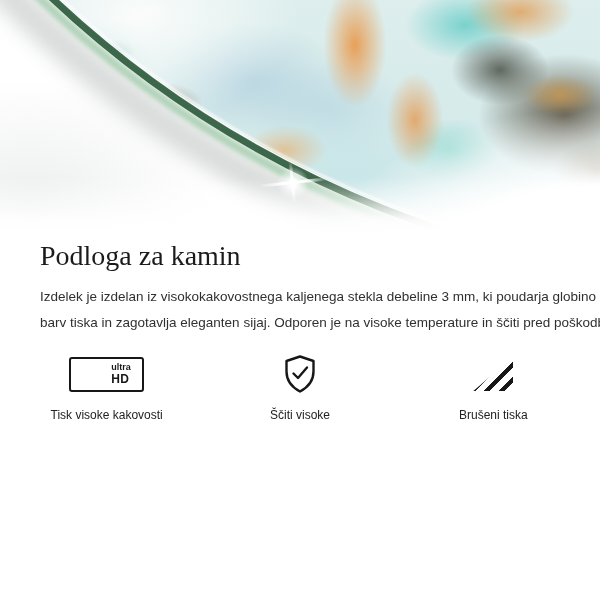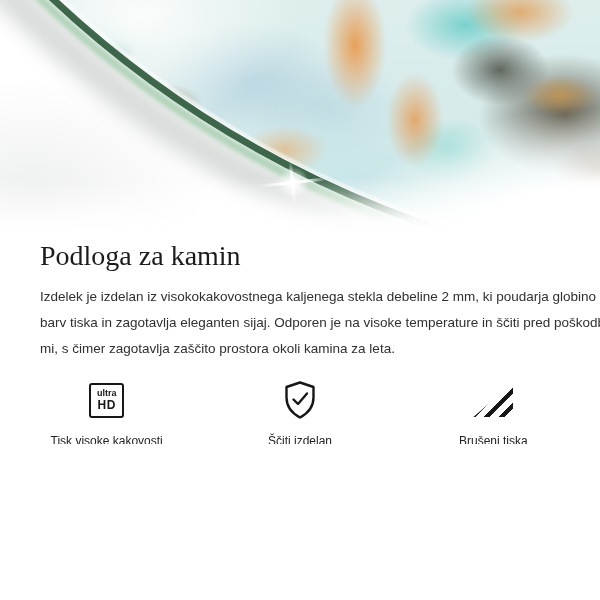--- a/index.html
+++ b/index.html
@@ -54,22 +54,22 @@
   .desc span{display:block;white-space:nowrap;}
 
   
   .features{display:grid;grid-template-columns:repeat(3,1fr);row-gap:22px;
             padding:0 10px;margin-top:16px;}
   .feature{display:flex;flex-direction:column;align-items:center;}
   .ficon{height:44px;display:flex;align-items:center;justify-content:center;}
   .flabel{margin-top:12px;font-size:12px;color:#222;}
 
   .uhd-box{width:31px;height:31px;border:2.5px solid #171717;border-radius:3px;
-           display:flex;flex-direction:column;align-items:center;justify-content:center;
-           color:#171717;font-weight:bold;}
+           display:flex;flex-direction:column;align-items:flex-start;justify-content:center;
+           color:#171717;font-weight:bold;padding-left:40px;}
   .uhd-top{font-size:9px;line-height:10px;}
   .uhd-bottom{font-size:12px;line-height:14px;letter-spacing:0.5px;}
 
   .brushed{width:40px;height:34px;
            clip-path:polygon(0% 100%,100% 0%,100% 100%);
            background:repeating-linear-gradient(135deg,#171717 0 4.5px,rgba(0,0,0,0) 4.5px 10.5px);}
 </style>
 </head>
 <body>
 
@@ -96,23 +96,22 @@
     </svg>
     <div class="fade"></div>
     <div class="sparkle"></div>
   </div>
 
   <h1>
     <span>Podloga za kamin</span>
   </h1>
 
   <p class="desc">
-    <span>Izdelek je izdelan iz visokokakovostnega kaljenega stekla debeline 2 mm, ki poudarja globino</span>
+    <span>Izdelek je izdelan iz visokokakovostnega kaljenega stekla debeline 3 mm, ki poudarja globino</span>
     <span>barv tiska in zagotavlja eleganten sijaj. Odporen je na visoke temperature in ščiti pred poškodba-</span>
-    <span>mi, s čimer zagotavlja zaščito prostora okoli kamina za leta.</span>
   </p>
 
   <div class="features">
 
 
     <div class="feature">
       <div class="ficon">
         <div class="uhd-box">
           <div class="uhd-top">ultra</div>
           <div class="uhd-bottom">HD</div>
@@ -121,21 +120,21 @@
       <div class="flabel">Tisk visoke kakovosti</div>
     </div>
 
     <div class="feature">
       <div class="ficon">
         <svg width="44" height="44" viewBox="0 0 44 44" fill="none" stroke="#171717" stroke-width="2.4" stroke-linejoin="round" stroke-linecap="round">
           <path d="M22 4.5 L35.5 9 V19.5 C35.5 29.5 29.5 35.5 22 39.5 C14.5 35.5 8.5 29.5 8.5 19.5 V9 Z"></path>
           <polyline points="15.5,21.5 20,26 29,15.5"></polyline>
         </svg>
       </div>
-      <div class="flabel">Ščiti izdelan</div>
+      <div class="flabel">Ščiti visoke</div>
     </div>
 
 
     <div class="feature">
       <div class="ficon">
         <div class="brushed"></div>
       </div>
       <div class="flabel">Brušeni tiska</div>
     </div>
 

